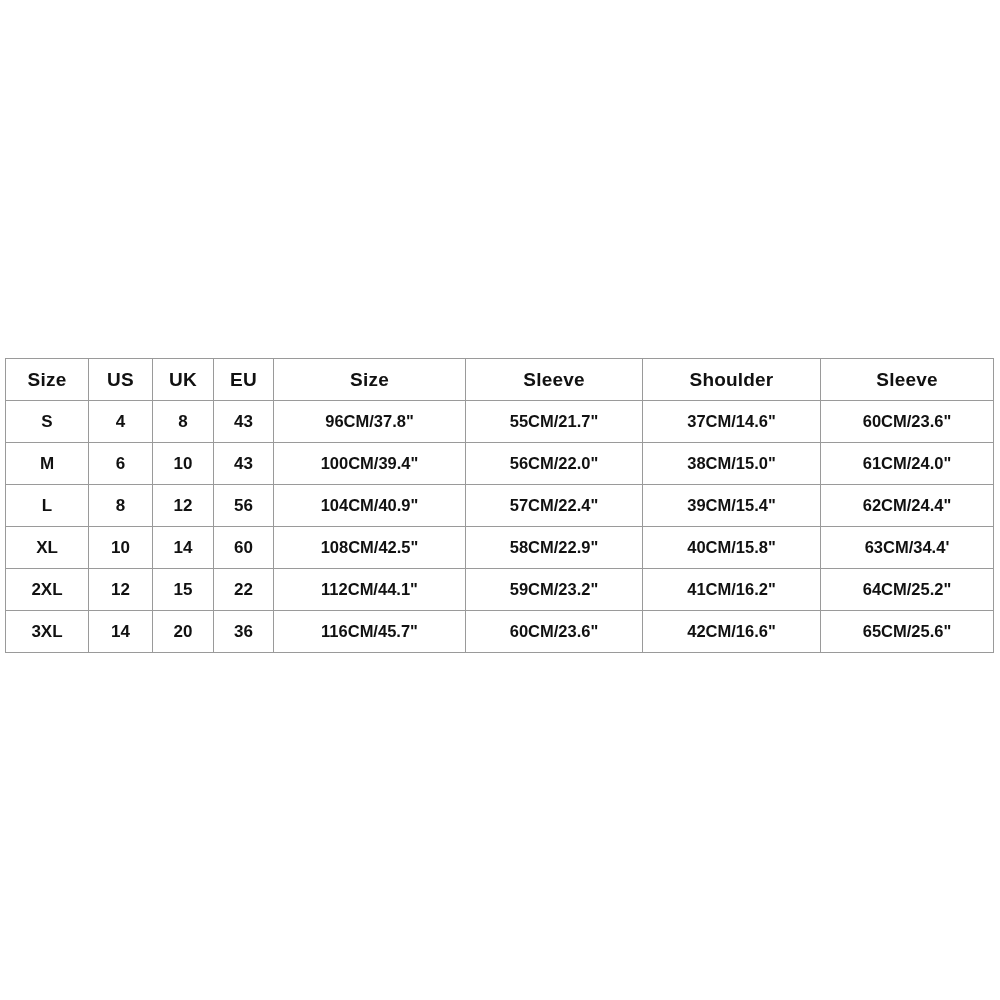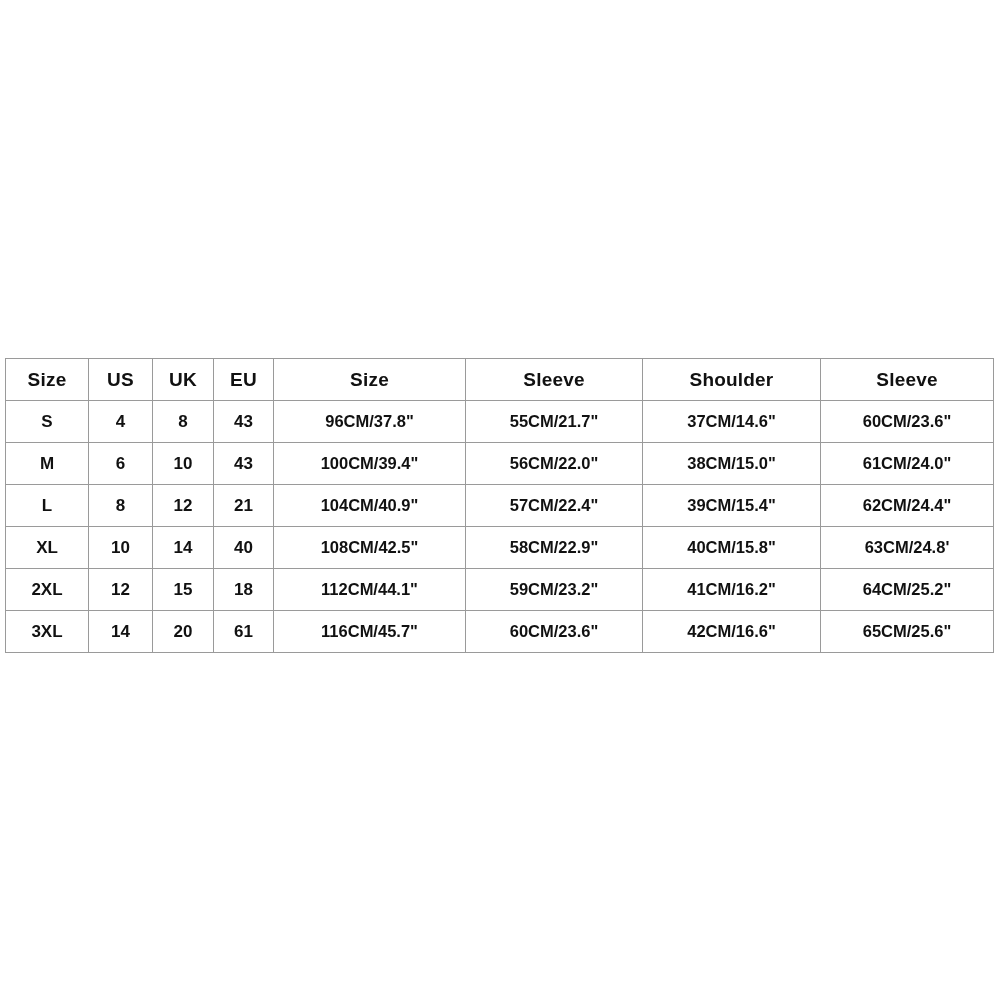--- a/index.html
+++ b/index.html
@@ -124,51 +124,51 @@
         <td class="col-eu">43</td>
         <td class="col-bust">100CM/39.4"</td>
         <td class="col-sleeve">56CM/22.0"</td>
         <td class="col-shoulder">38CM/15.0"</td>
         <td class="col-length">61CM/24.0"</td>
       </tr>
       <tr>
         <td class="col-size">L</td>
         <td class="col-us">8</td>
         <td class="col-uk">12</td>
-        <td class="col-eu">21</td>
+        <td class="col-eu">56</td>
         <td class="col-bust">104CM/40.9"</td>
         <td class="col-sleeve">57CM/22.4"</td>
         <td class="col-shoulder">39CM/15.4"</td>
         <td class="col-length">62CM/24.4"</td>
       </tr>
       <tr>
         <td class="col-size">XL</td>
         <td class="col-us">10</td>
         <td class="col-uk">14</td>
-        <td class="col-eu">40</td>
+        <td class="col-eu">60</td>
         <td class="col-bust">108CM/42.5"</td>
         <td class="col-sleeve">58CM/22.9"</td>
         <td class="col-shoulder">40CM/15.8"</td>
-        <td class="col-length">63CM/24.8'</td>
+        <td class="col-length">63CM/34.4'</td>
       </tr>
       <tr>
         <td class="col-size">2XL</td>
         <td class="col-us">12</td>
         <td class="col-uk">15</td>
-        <td class="col-eu">18</td>
+        <td class="col-eu">22</td>
         <td class="col-bust">112CM/44.1"</td>
         <td class="col-sleeve">59CM/23.2"</td>
         <td class="col-shoulder">41CM/16.2"</td>
         <td class="col-length">64CM/25.2"</td>
       </tr>
       <tr>
         <td class="col-size">3XL</td>
         <td class="col-us">14</td>
         <td class="col-uk">20</td>
-        <td class="col-eu">61</td>
+        <td class="col-eu">36</td>
         <td class="col-bust">116CM/45.7"</td>
         <td class="col-sleeve">60CM/23.6"</td>
         <td class="col-shoulder">42CM/16.6"</td>
         <td class="col-length">65CM/25.6"</td>
       </tr>
     </tbody>
   </table>
 </div>
 
 </body></html>

